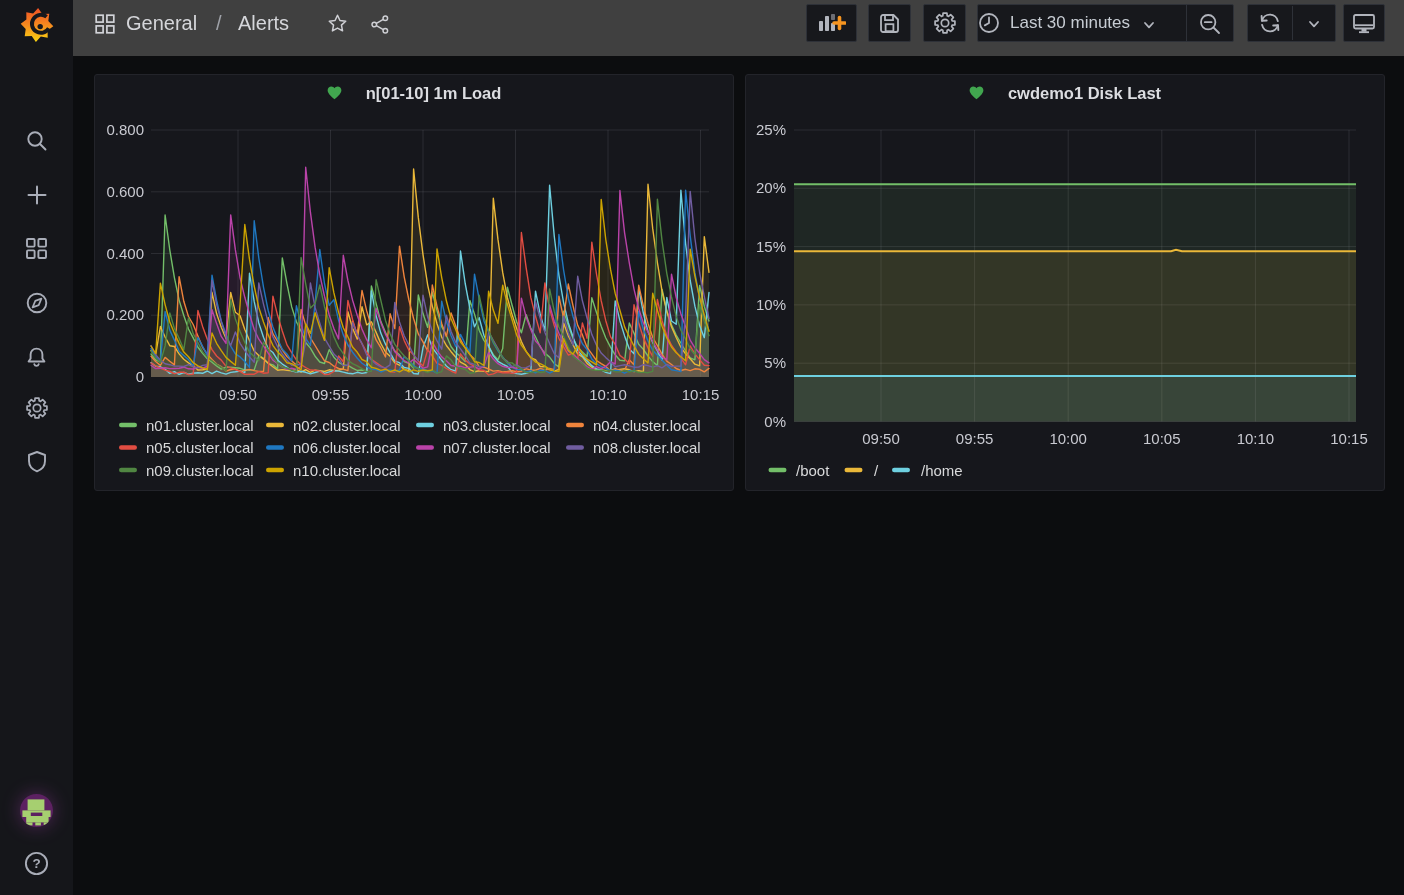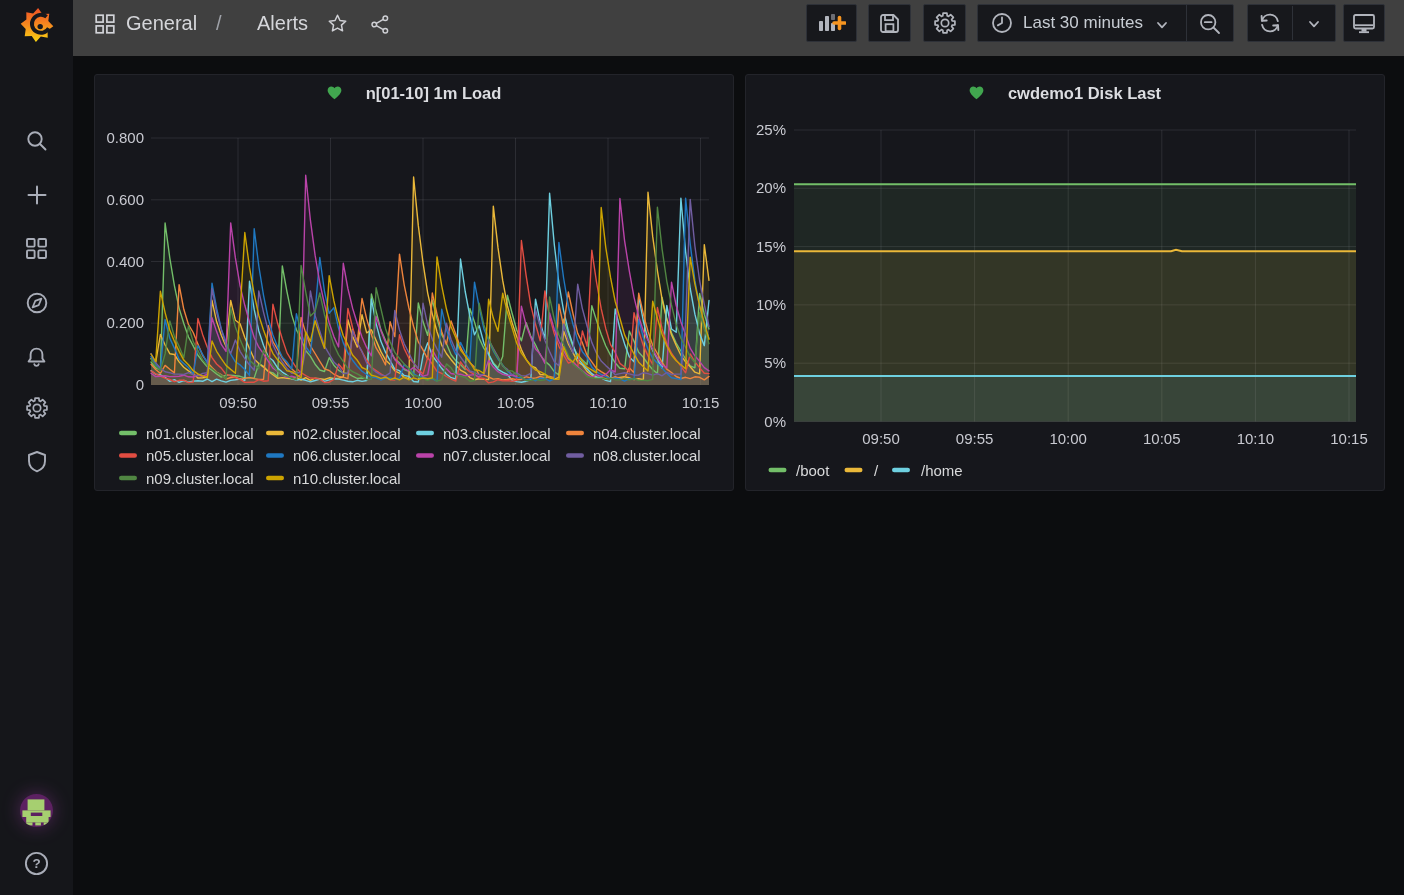--- a/index.html
+++ b/index.html
@@ -112,21 +112,21 @@
         <g fill="none" stroke="#d2d3d8" stroke-width="1.7">
           <rect x="1.2" y="1.2" width="6.9" height="6.9"></rect>
           <rect x="11.9" y="1.2" width="6.9" height="6.9"></rect>
           <rect x="1.2" y="11.9" width="6.9" height="6.9"></rect>
           <rect x="11.9" y="11.9" width="6.9" height="6.9"></rect>
         </g>
       </svg>
     </div>
   <div class="crumb" style="left:53px;">General</div>
   <div class="crumb" style="left:143px;color:#9fa2a8;">/</div>
-  <div class="crumb" style="left:184px;">Alerts</div>
+  <div class="crumb" style="left:165px;">Alerts</div>
   <div class="abs" style="left:254px;top:13px;">
       <svg width="21" height="21" viewBox="0 0 24 24">
         <path d="M12 2.6 L14.8 8.6 L21.4 9.4 L16.5 13.9 L17.8 20.4 L12 17.2 L6.2 20.4 L7.5 13.9 L2.6 9.4 L9.2 8.6 Z" fill="none" stroke="#cfd0d5" stroke-width="1.7" stroke-linejoin="round"></path>
       </svg>
     </div>
   <div class="abs" style="left:297px;top:14px;">
       <svg width="21" height="21" viewBox="0 0 24 24">
         <g fill="none" stroke="#cfd0d5" stroke-width="1.7">
           <circle cx="17.5" cy="4.8" r="2.6"></circle>
           <circle cx="4.9" cy="12" r="2.6"></circle>
@@ -157,21 +157,21 @@
         <path d="M7 3.4 L7 8.2 L15 8.2 L15 3.4" fill="none" stroke="#b2b5bd" stroke-width="1.8"></path>
         <rect x="7.6" y="12.2" width="7.8" height="7" fill="none" stroke="#b2b5bd" stroke-width="1.8"></rect>
       </svg>
     </div>
   <div class="btn" style="left:850px;width:43px;">
       <svg width="24" height="24" viewBox="0 0 24 24">
         <path d="M10.07,2.09 L13.93,2.09 L14.19,4.83 L15.52,5.38 L17.65,3.63 L20.37,6.35 L18.62,8.48 L19.17,9.81 L21.91,10.07 L21.91,13.93 L19.17,14.19 L18.62,15.52 L20.37,17.65 L17.65,20.37 L15.52,18.62 L14.19,19.17 L13.93,21.91 L10.07,21.91 L9.81,19.17 L8.48,18.62 L6.35,20.37 L3.63,17.65 L5.38,15.52 L4.83,14.19 L2.09,13.93 L2.09,10.07 L4.83,9.81 L5.38,8.48 L3.63,6.35 L6.35,3.63 L8.48,5.38 L9.81,4.83 Z" fill="none" stroke="#b2b5bd" stroke-width="1.7" stroke-linejoin="round"></path>
         <circle cx="12" cy="12" r="3.7" fill="none" stroke="#b2b5bd" stroke-width="1.7"></circle>
       </svg>
     </div>
-  <div class="btn" style="left:904px;width:257px;justify-content:flex-start;padding-left:13px;">
+  <div class="btn" style="left:904px;width:257px;justify-content:flex-start;">
     <svg width="22" height="22" viewBox="0 0 22 22">
         <circle cx="11" cy="11" r="9" fill="none" stroke="#b2b5bd" stroke-width="1.8"></circle>
         <path d="M11 5.5 L11 11 L6.8 13.4" fill="none" stroke="#b2b5bd" stroke-width="1.8" stroke-linecap="round" stroke-linejoin="round"></path>
       </svg>
       <span style="color:#c7ccd3;font-size:17px;margin-left:10px;">Last 30 minutes</span>
     <span style="margin-left:12px;margin-top:3px;">
         <svg width="14" height="14" viewBox="0 0 14 14">
           <path d="M3 5 L7 9.4 L11 5" fill="none" stroke="#b2b5bd" stroke-width="1.8" stroke-linecap="round" stroke-linejoin="round"></path>
         </svg>
       </span>
@@ -212,21 +212,21 @@
     </div>
 </div>
 
 <div class="panel" style="left:94px;">
   <div class="ptitle">
       <svg width="15" height="14" viewBox="0 0 24 22">
         <path d="M12 21 C5 15 1 11 1 6.5 C1 3 3.8 0.5 7 0.5 C9 0.5 11 1.6 12 3.4 C13 1.6 15 0.5 17 0.5 C20.2 0.5 23 3 23 6.5 C23 11 19 15 12 21 Z" fill="#41a64f"></path>
       </svg>
       <span>n[01-10] 1m Load</span>
     </div>
-  <div class="abs" style="left:0;top:8px;">
+  <div class="abs" style="left:0;top:0;">
       <svg width="638" height="415" viewBox="0 0 638 415">
 <g>
           <line x1="56.0" y1="55.0" x2="614.0" y2="55.0" stroke="rgba(204,204,220,0.12)" stroke-width="1"></line>
           <line x1="56.0" y1="116.8" x2="614.0" y2="116.8" stroke="rgba(204,204,220,0.12)" stroke-width="1"></line>
           <line x1="56.0" y1="178.5" x2="614.0" y2="178.5" stroke="rgba(204,204,220,0.12)" stroke-width="1"></line>
           <line x1="56.0" y1="240.2" x2="614.0" y2="240.2" stroke="rgba(204,204,220,0.12)" stroke-width="1"></line>
           <line x1="143.0" y1="55.0" x2="143.0" y2="302.0" stroke="rgba(204,204,220,0.12)" stroke-width="1"></line>
           <line x1="235.5" y1="55.0" x2="235.5" y2="302.0" stroke="rgba(204,204,220,0.12)" stroke-width="1"></line>
           <line x1="328.0" y1="55.0" x2="328.0" y2="302.0" stroke="rgba(204,204,220,0.12)" stroke-width="1"></line>
           <line x1="420.5" y1="55.0" x2="420.5" y2="302.0" stroke="rgba(204,204,220,0.12)" stroke-width="1"></line>

